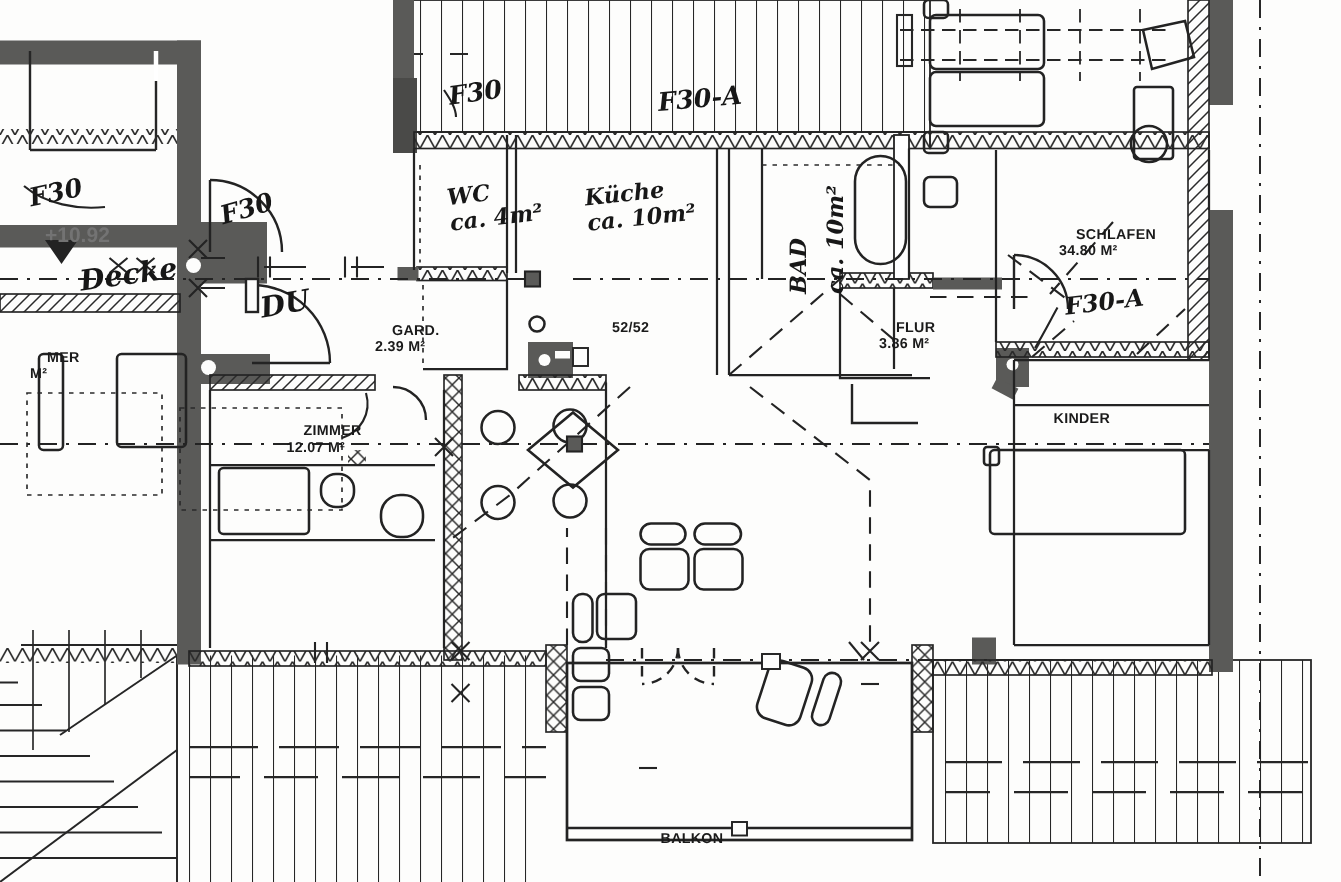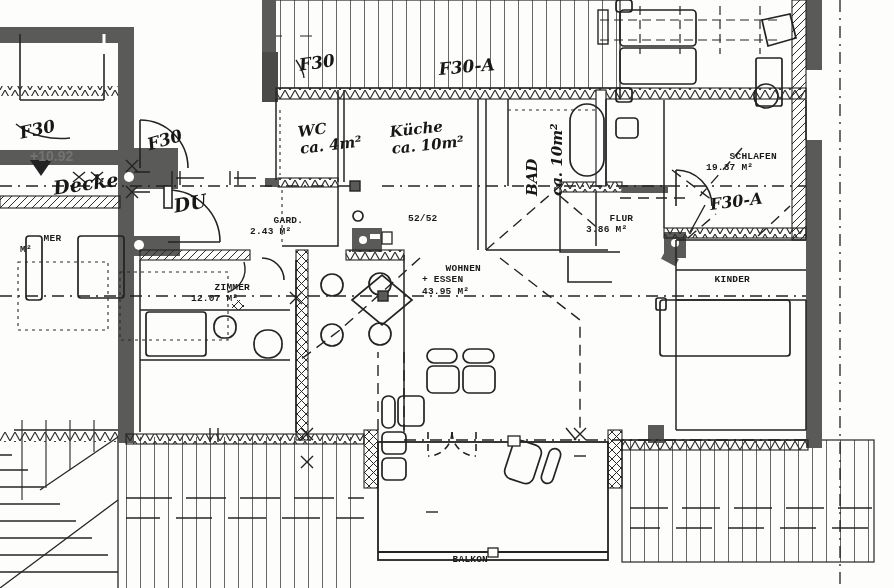--- a/index.html
+++ b/index.html
@@ -10,21 +10,21 @@
   #plan{
     position:relative;
     width:894px;height:588px;
     background:#fdfdfc;
     overflow:hidden;
   }
   #plan svg{position:absolute;left:0;top:0;}
   .lbl{
     position:absolute;
     color:#1a1a1a;
-    font-family:Liberation Mono, monospace;
+    font-family:Liberation Sans, sans-serif;
     font-weight:bold;
     letter-spacing:.2px;
     white-space:pre;
     line-height:1.18;
     transform-origin:left top;
   }
   .lbl.sm{font-size:9.5px;}
   .hand{
     position:absolute;
     color:#171717;
@@ -361,34 +361,30 @@
 
   <div class="lbl sm" style="left:20px;top:222px;">
     <span>MER</span><br><span>M²</span>
   </div>
 
   <div class="lbl sm" style="left:191px;top:271px;">
     <span>ZIMMER</span><br><span>12.07 M²</span>
   </div>
 
   <div class="lbl sm" style="left:250px;top:204px;">
-    <span>GARD.</span><br><span>2.43 M²</span>
-  </div>
-
-  <div class="lbl sm" style="left:422px;top:252px;">
-    <span style="white-space:pre;">WOHNEN
-+ ESSEN</span><br><span>43.95 M²</span>
-  </div>
+    <span>GARD.</span><br><span>2.39 M²</span>
+  </div>
+
 
   <div class="lbl sm" style="left:586px;top:202px;">
     <span>FLUR</span><br><span>3.86 M²</span>
   </div>
 
   <div class="lbl sm" style="left:706px;top:140px;">
-    <span>SCHLAFEN</span><br><span>19.37 M²</span>
+    <span>SCHLAFEN</span><br><span>34.80 M²</span>
   </div>
 
   <div class="lbl sm" style="left:691px;top:263px;">
     <span>KINDER</span>
   </div>
 
   <div class="lbl sm" style="left:429px;top:543px;">
     <span>BALKON</span>
   </div>
 

